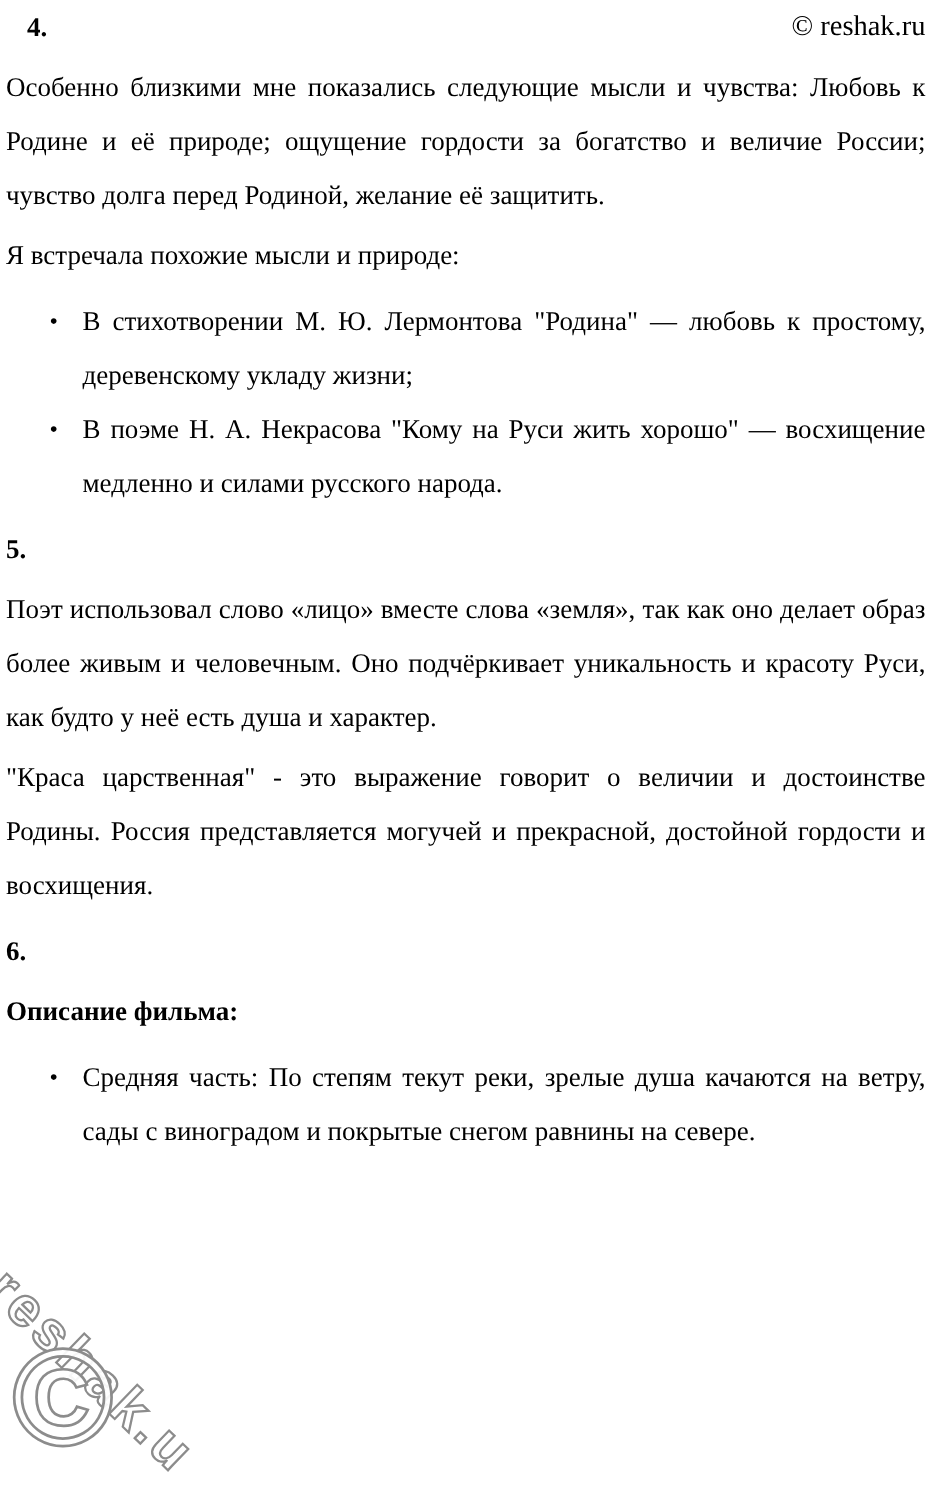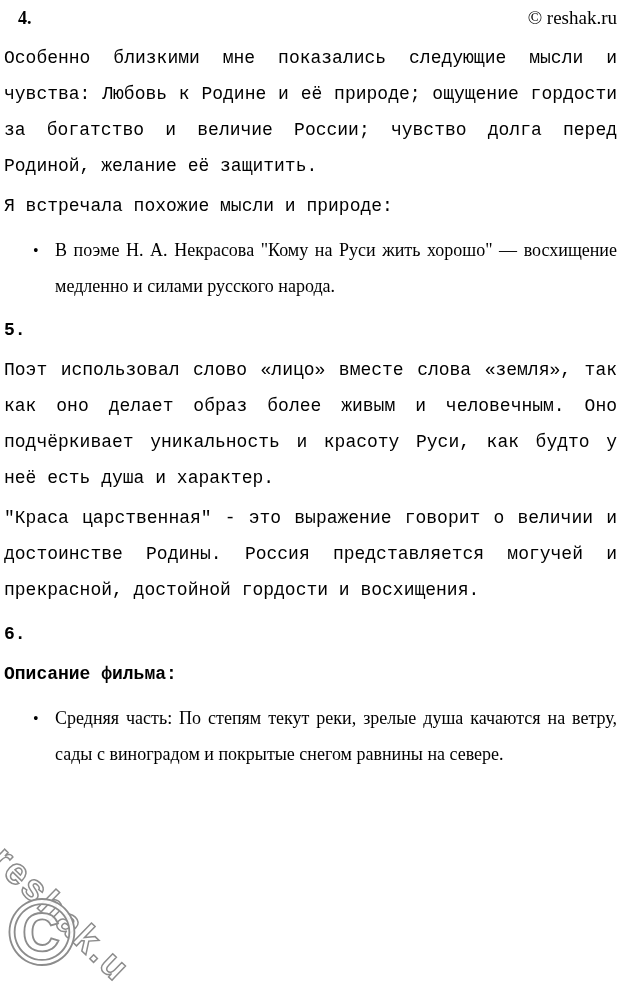--- a/index.html
+++ b/index.html
@@ -22,21 +22,21 @@
   .header-row {
     display: flex;
     justify-content: space-between;
     align-items: flex-start;
     line-height: 36px;
   }
   .sec-num { font-weight: bold; }
   .first-num { padding-left: 14px; }
   .copyright { font-size: 19px; white-space: nowrap; margin-left: 32px; }
 
-  p { margin: 4px 0 0 0; font-family: Liberation Mono, monospace; }
+  p { margin: 4px 0 0 0; }
   p.sec-heading { font-weight: bold; margin-top: 8px; }
   p.film-subtitle { font-weight: bold; margin-top: 4px; }
 
   ul {
     list-style: none;
     margin: 8px 0 0 0;
     padding: 0 0 0 51px;
   }
   li { position: relative; }
   li::before {
@@ -90,20 +90,21 @@
 
   <div class="header-row">
     <span class="sec-num first-num">4.</span>
     <span class="copyright">© reshak.ru</span>
   </div>
 
   <p>Особенно близкими мне показались следующие мысли и чувства: Любовь к Родине и её природе; ощущение гордости за богатство и величие России; чувство долга перед Родиной, желание её защитить.</p>
   <p>Я встречала похожие мысли и природе:</p>
 
   <ul>
+    <li>В стихотворении М. Ю. Лермонтова "Родина" — любовь к простому, деревенскому укладу жизни;</li>
     <li>В поэме Н. А. Некрасова "Кому на Руси жить хорошо" — восхищение медленно и силами русского народа.</li>
   </ul>
 
   <p class="sec-heading">5.</p>
   <p>Поэт использовал слово «лицо» вместе слова «земля», так как оно делает образ более живым и человечным. Оно подчёркивает уникальность и красоту Руси, как будто у неё есть душа и характер.</p>
   <p>"Краса царственная" - это выражение говорит о величии и достоинстве Родины. Россия представляется могучей и прекрасной, достойной гордости и восхищения.</p>
 
   <p class="sec-heading">6.</p>
   <p class="film-subtitle">Описание фильма:</p>
 

